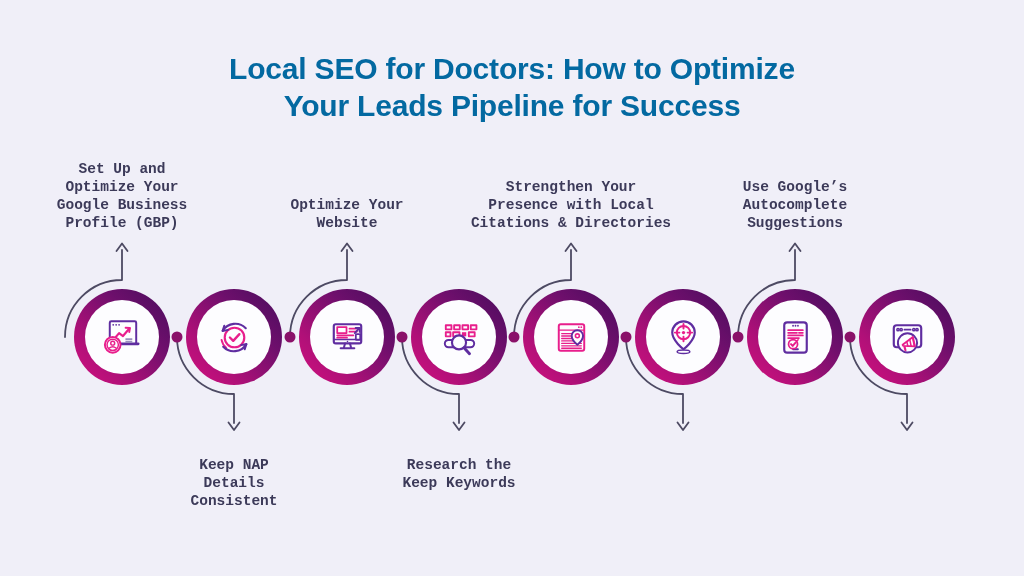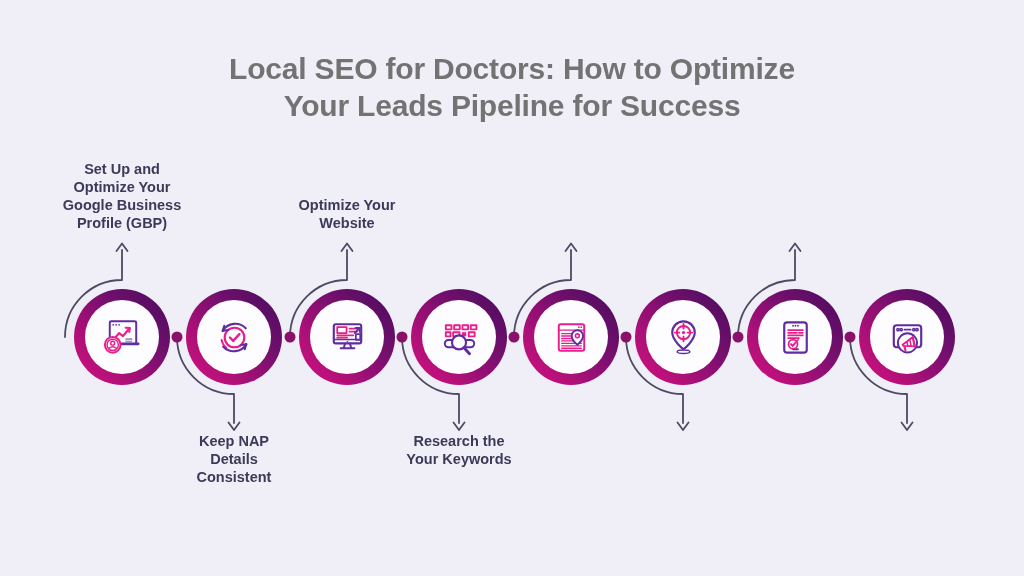--- a/index.html
+++ b/index.html
@@ -8,21 +8,21 @@
     background:#f0eff8;
     font-family:"Liberation Sans", sans-serif;
   }
   .stage{position:absolute;inset:0;width:1024px;height:576px;}
 
   
   .title{
     position:absolute;top:50px;left:0;width:1024px;
     text-align:center;white-space:pre-line;
     font-size:30px;line-height:37px;font-weight:bold;
-    color:#737373;letter-spacing:-0.2px;margin:0;
+    color:#0369a1;letter-spacing:-0.2px;margin:0;
   }
 
   
   svg.connectors{position:absolute;left:0;top:0;}
   .conn-path{fill:none;stroke:#4d4a63;stroke-width:1.8;stroke-linecap:round;stroke-linejoin:round;}
   .conn-dot{fill:#8a1169;stroke:none;}
 
   
   .circle{
     position:absolute;top:289px;width:96px;height:96px;border-radius:50%;
@@ -32,24 +32,24 @@
   .circle-inner{
     position:absolute;inset:11px;border-radius:50%;background:#fdfdff;
     display:flex;align-items:center;justify-content:center;
   }
   .circle-inner svg{width:47px;height:47px;display:block;}
 
   
   .label{
     position:absolute;left:calc(var(--cx) - 115px);width:230px;
     text-align:center;white-space:pre-line;
-    font-size:14.5px;line-height:18px;font-weight:bold;color:#3c3a59;
+    font-size:14.5px;line-height:18px;font-weight:bold;color:#3c3a59;font-family:Liberation Mono, monospace;
   }
   .label.above{bottom:344px;}
-  .label.below{top:432px;}
+  .label.below{top:456px;}
 
   .s0{--cx:122px}.s1{--cx:234px}.s2{--cx:347px}.s3{--cx:459px}
   .s4{--cx:571px}.s5{--cx:683px}.s6{--cx:795px}.s7{--cx:907px}
 
   
   .ip{stroke:#5f2da0;fill:none;stroke-linecap:round;stroke-linejoin:round;}
   .ik{stroke:#e81e8c;fill:none;stroke-linecap:round;stroke-linejoin:round;}
   .fp{fill:#5f2da0;stroke:none;}
   .fk{fill:#e81e8c;stroke:none;}
   .wh{fill:#fdfdff;}
@@ -175,22 +175,25 @@
         <rect class="ik" x="17.5" y="18.6" width="6.5" height="4.2" stroke-width="1.9"></rect>
         <rect class="fk" x="26.5" y="18.6" width="4.4" height="4.2"></rect>
         <rect class="ik" x="33.5" y="18.6" width="6" height="4.2" stroke-width="1.9"></rect>
         <rect class="ip" x="9" y="26.5" width="30" height="7.5" rx="3.75" stroke-width="2"></rect>
         <circle class="ip wh" cx="23.5" cy="29" r="7.2" stroke-width="2.2"></circle>
         <path class="ip" d="M28.6 34.5 l5.6 6" stroke-width="3"></path>
       </svg>
     </div>
   </div>
   <div class="label below s3">Research the
-Your Keywords</div>
-
+Keep Keywords</div>
+
+  <div class="label above s4">Strengthen Your
+Presence with Local
+Citations &amp; Directories</div>
   <div class="circle s4">
     <div class="circle-inner">
       <svg viewBox="0 0 48 48">
         <rect class="ik" x="11" y="10.5" width="26" height="27" rx="2" stroke-width="2"></rect>
         <path class="ik" d="M11 16.5 h26" stroke-width="1.4"></path>
         <circle class="fk" cx="31.5" cy="13.5" r="0.9"></circle>
           <circle class="fk" cx="34" cy="13.5" r="0.9"></circle>
         <path class="ik" d="M14 20 h20 M14 22.5 h20 M14 25 h20 M14 27.5 h20 M14 30 h20 M14 32.5 h20 M14 35 h20" stroke-width="1.4"></path>
         <path class="ip wh" d="M30 16.5 c-3.2 0 -5.8 2.6 -5.8 5.8 0 4.4 5.8 9.2 5.8 9.2 s5.8 -4.8 5.8 -9.2 c0 -3.2 -2.6 -5.8 -5.8 -5.8 Z" stroke-width="2"></path>
         <circle class="ik" cx="30" cy="22.3" r="2" stroke-width="1.6"></circle>
@@ -203,20 +206,23 @@
       <svg viewBox="0 0 48 48">
         <ellipse class="ip" cx="24" cy="38.5" rx="6.5" ry="1.8" stroke-width="1.5"></ellipse>
         <path class="ip wh" d="M24 7.5 c-6.4 0 -11.5 5.1 -11.5 11.5 0 8.3 11.5 17 11.5 17 s11.5 -8.7 11.5 -17 c0 -6.4 -5.1 -11.5 -11.5 -11.5 Z" stroke-width="2.2"></path>
         <circle class="ik" cx="24" cy="19" r="6.8" stroke-width="2"></circle>
         <path class="ik" d="M24 10.2 V14.8 M24 23.2 V27.8 M15.2 19 H19.8 M28.2 19 H32.8" stroke-width="2"></path>
         <circle class="fk" cx="24" cy="19" r="1.7"></circle>
       </svg>
     </div>
   </div>
 
+  <div class="label above s6">Use Google’s
+Autocomplete
+Suggestions</div>
   <div class="circle s6">
     <div class="circle-inner">
       <svg viewBox="0 0 48 48">
         <rect class="ip" x="12.5" y="8.5" width="23" height="31" rx="3" stroke-width="2.2"></rect>
         <circle class="fp" cx="21.5" cy="12" r="0.9"></circle>
           <circle class="fp" cx="24" cy="12" r="0.9"></circle>
           <circle class="fp" cx="26.5" cy="12" r="0.9"></circle>
         <path class="ip" d="M21.5 36 h5" stroke-width="1.8"></path>
         <path class="ik" d="M16.5 16.5 h15 M16.5 19.2 h9 M27.5 19.2 h4 M16.5 21.9 h15 M16.5 24.6 h11" stroke-width="1.8"></path>
         <circle class="ik" cx="21.5" cy="30.8" r="4.6" stroke-width="1.8"></circle>

